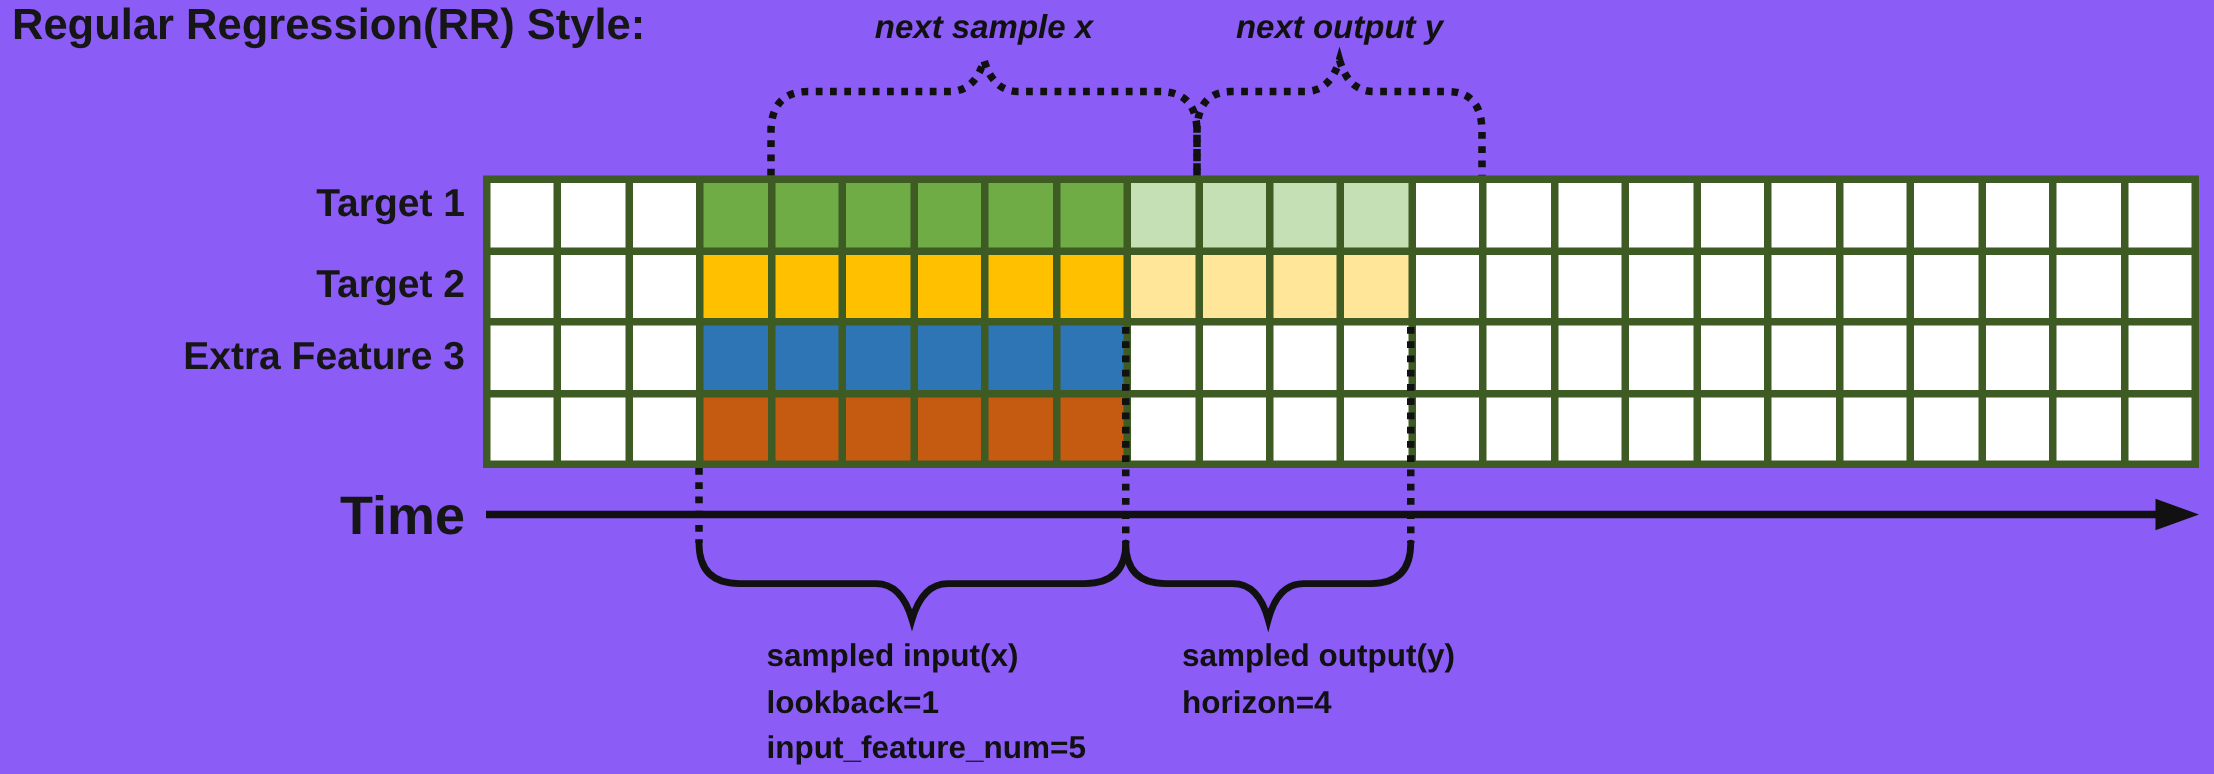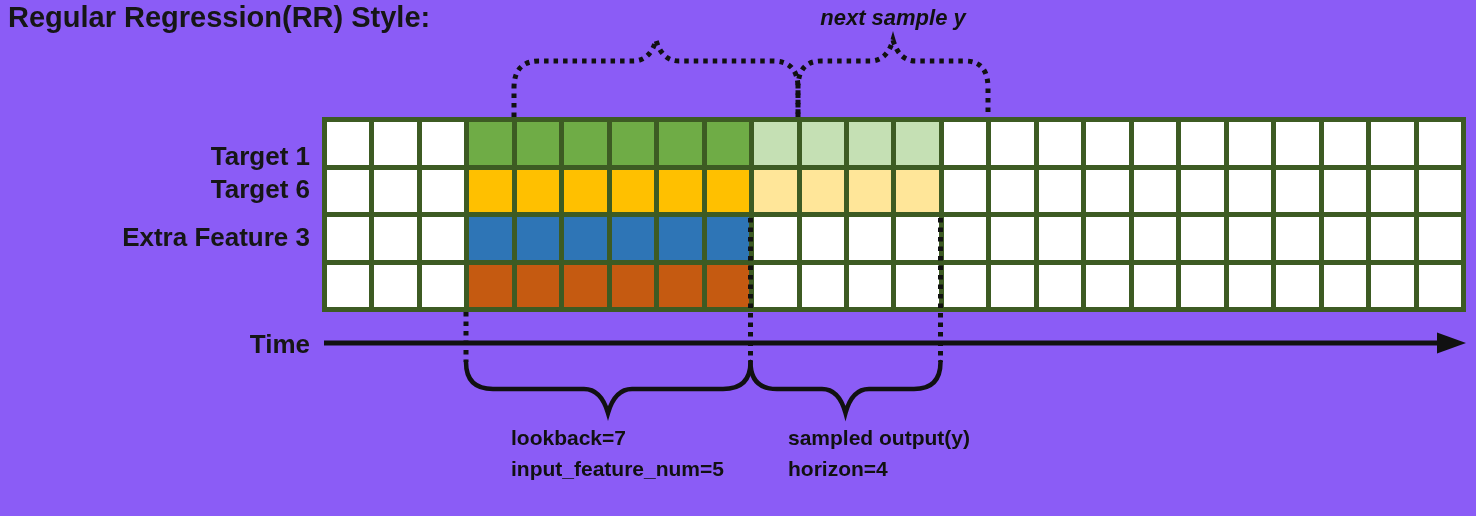--- a/index.html
+++ b/index.html
@@ -22,21 +22,21 @@
     text-align:right;font-weight:bold;font-size:26px;color:#161616;white-space:nowrap;
   }
   .grid{
     position:absolute;left:322px;top:117px;width:1144px;height:195px;
     display:grid;grid-template-rows:repeat(4,1fr);gap:5px;padding:5px;
     box-sizing:border-box;
   }
   .cell{width:100%;height:100%;}
   .time-label{
     position:absolute;left:0;width:310px;top:327px;height:34px;line-height:34px;
-    text-align:right;font-size:26px;font-weight:bold;color:#161616;
+    text-align:right;font-size:36px;font-weight:bold;color:#161616;
   }
   .overlay{position:absolute;left:0;top:0;pointer-events:none;}
   .overlay path,.overlay line{stroke:var(--ink,#111);fill:none;}
   .dotted{stroke-width:5;stroke-dasharray:4.5 5;}
   .solid-brace{stroke-width:4.5;stroke-linecap:round;}
   .axis-line{stroke-width:5;}
   .arrow-head{fill:var(--ink,#111);stroke:none;}
   .note{
     position:absolute;top:423px;font-size:21px;font-weight:bold;
     line-height:30.5px;color:#111;white-space:nowrap;
@@ -44,24 +44,25 @@
   .note-input{left:511px;}
   .note-output{left:788px;}
 </style>
 </head>
 <body>
 
 <div class="canvas">
 
   <div class="title">Regular Regression(RR) Style:</div>
 
-  <div class="ann ann-y">next sample y</div>
+  <div class="ann ann-x">next sample x</div>
+  <div class="ann ann-y">next output y</div>
 
-  <div class="row-label" style="top:132px;">Target 1</div>
-  <div class="row-label" style="top:165px;">Target 6</div>
+  <div class="row-label" style="top:111px;">Target 1</div>
+  <div class="row-label" style="top:165px;">Target 2</div>
   <div class="row-label" style="top:213px;">Extra Feature 3</div>
 
   <div id="grid" class="grid" style="background: rgb(61, 91, 35); grid-template-columns: repeat(24, 1fr);">
       <div class="cell" style="background: rgb(255, 255, 255);"></div>
       <div class="cell" style="background: rgb(255, 255, 255);"></div>
       <div class="cell" style="background: rgb(255, 255, 255);"></div>
       <div class="cell" style="background: rgb(111, 172, 70);"></div>
       <div class="cell" style="background: rgb(111, 172, 70);"></div>
       <div class="cell" style="background: rgb(111, 172, 70);"></div>
       <div class="cell" style="background: rgb(111, 172, 70);"></div>
@@ -169,21 +170,22 @@
     <path class="dotted" d="M940.5 218 V362"></path>
 
     <line class="axis-line" x1="324" y1="343" x2="1440" y2="343"></line>
     <polygon class="arrow-head" points="1437,332.5 1437,353.5 1466,343"></polygon>
 
     <path class="solid-brace" d="M466 362 Q466 389 493 389 H584 Q601 389 608 413 Q615 389 632 389 H723 Q750.5 389 750.5 362"></path>
     <path class="solid-brace" d="M750.5 362 Q750.5 389 777 389 H822 Q839 389 845.5 413 Q852 389 869 389 H914 Q940.5 389 940.5 362"></path>
   </svg>
 
   <div class="note note-input">
-    <div>lookback=7</div>
+    <div>sampled input(x)</div>
+    <div>lookback=1</div>
     <div>input_feature_num=5</div>
   </div>
 
   <div class="note note-output">
     <div>sampled output(y)</div>
     <div>horizon=4</div>
   </div>
 
 </div>
 

